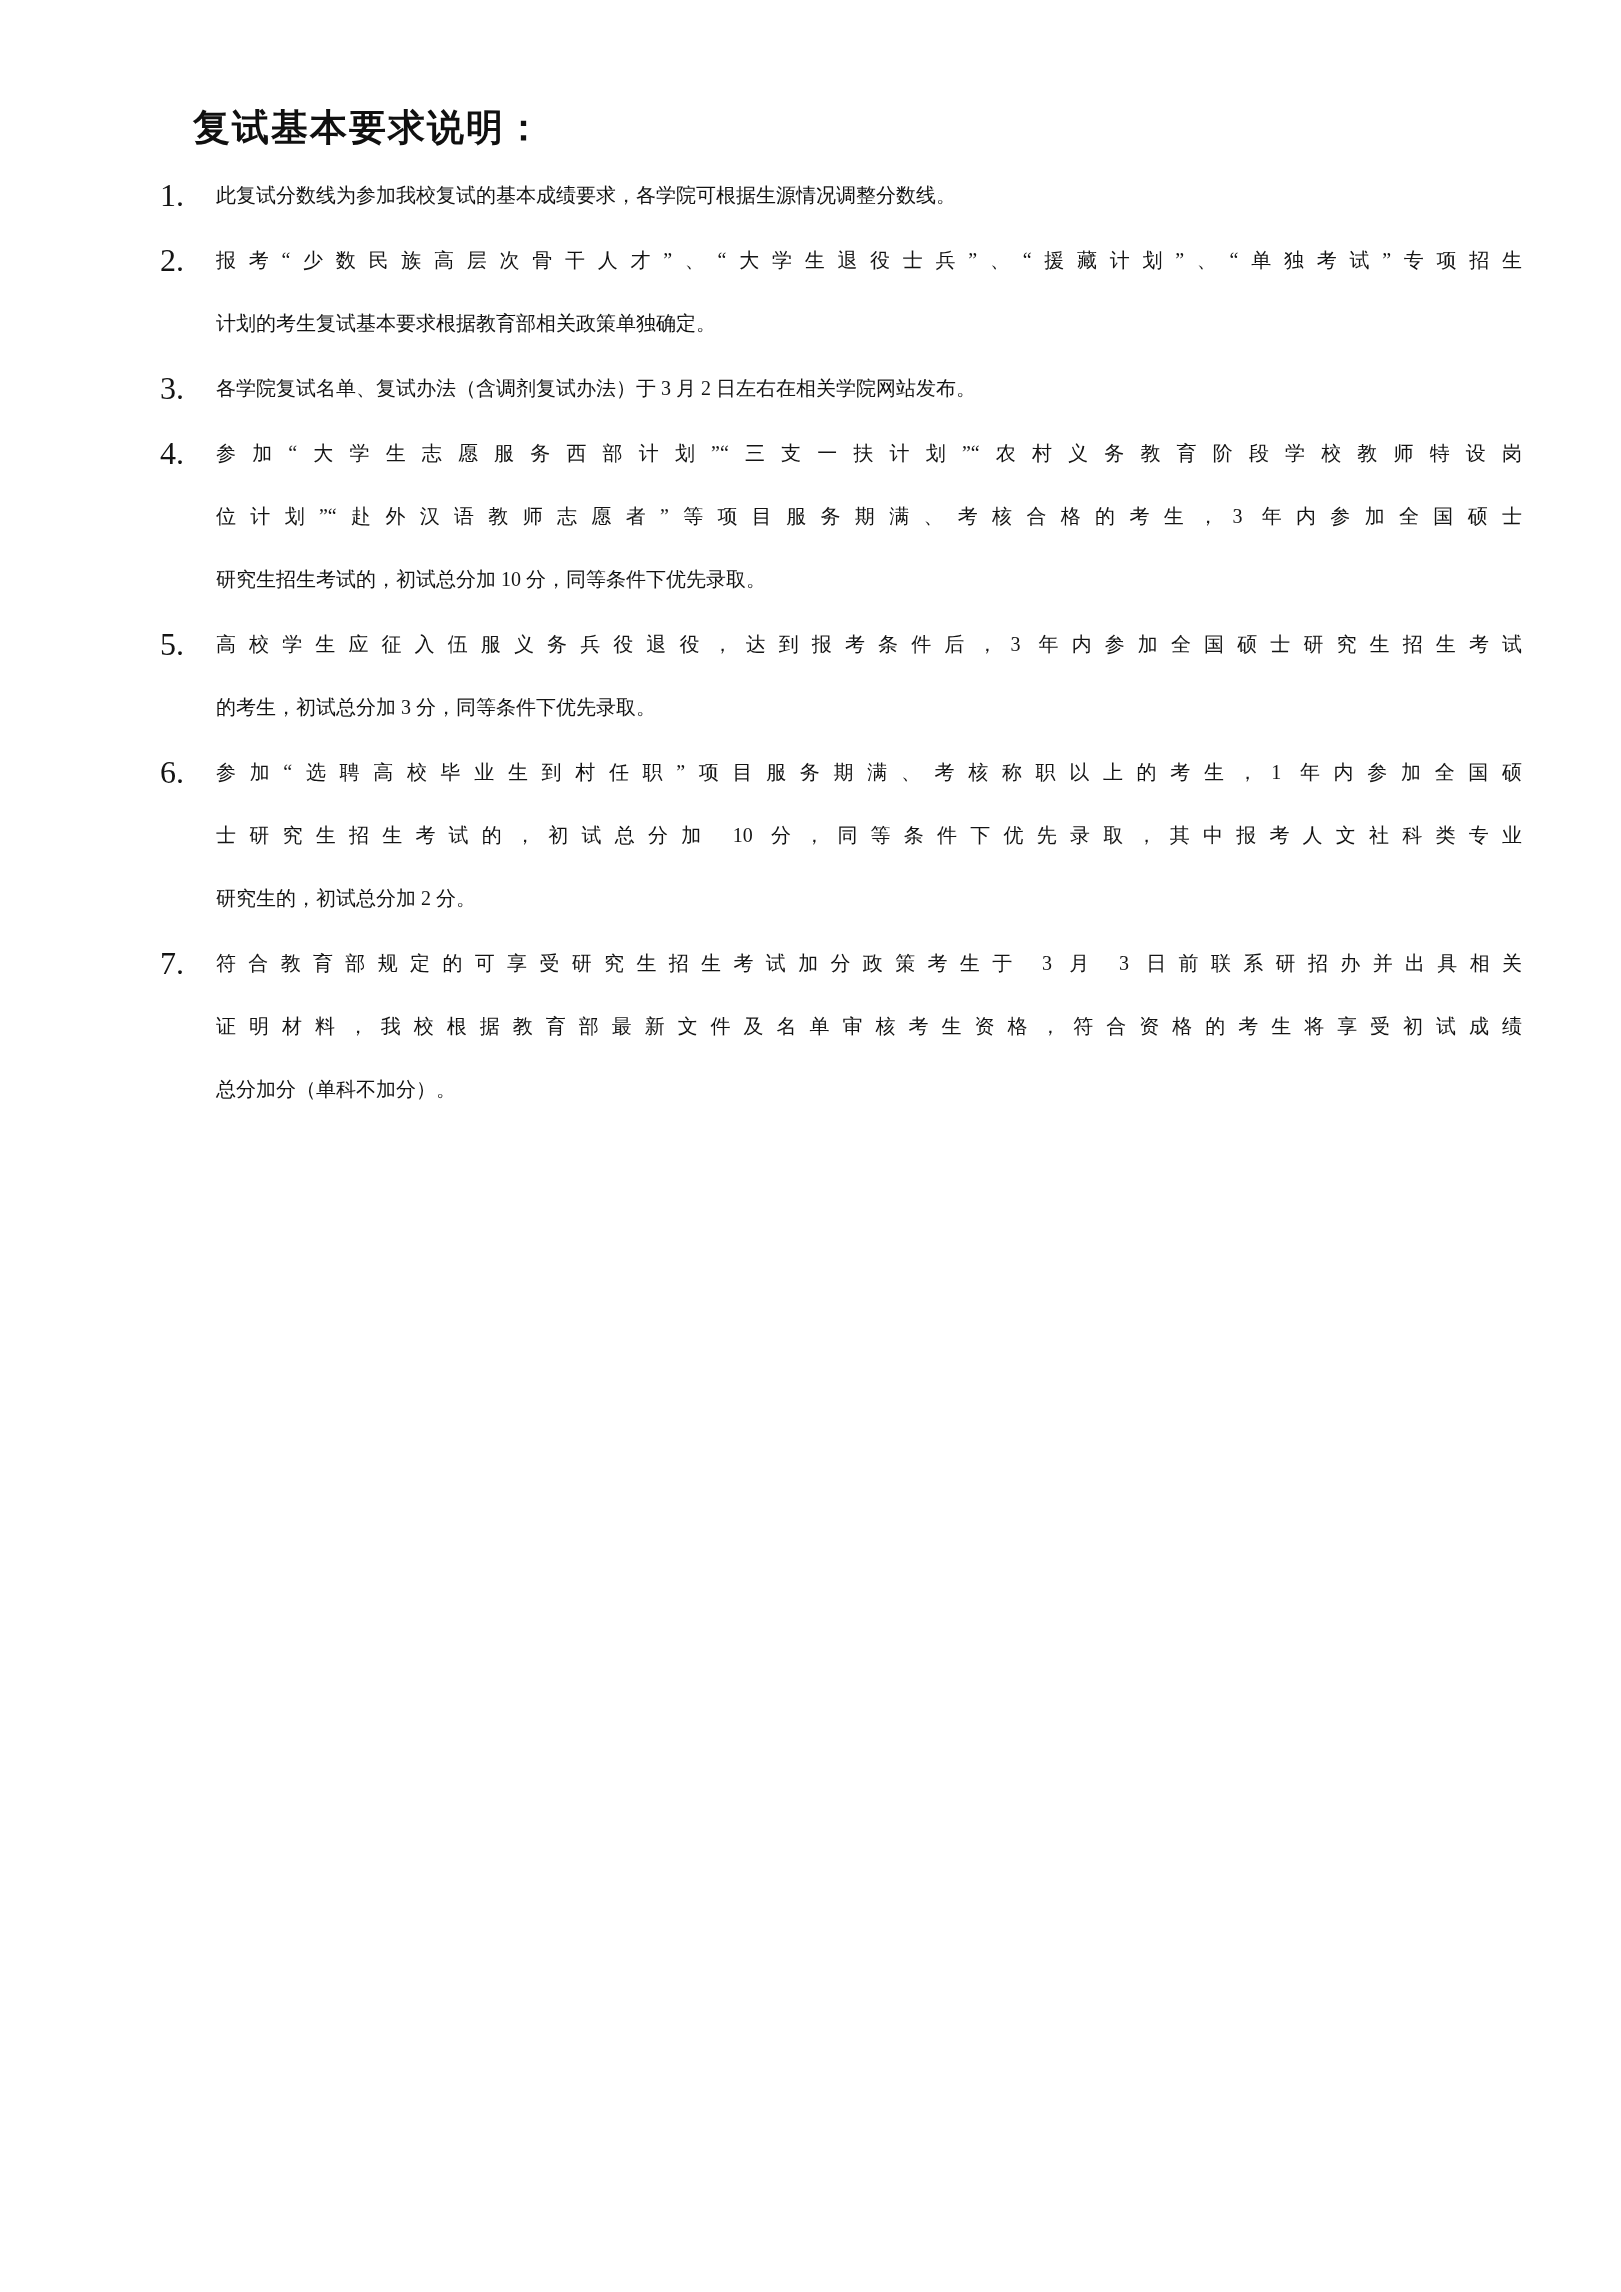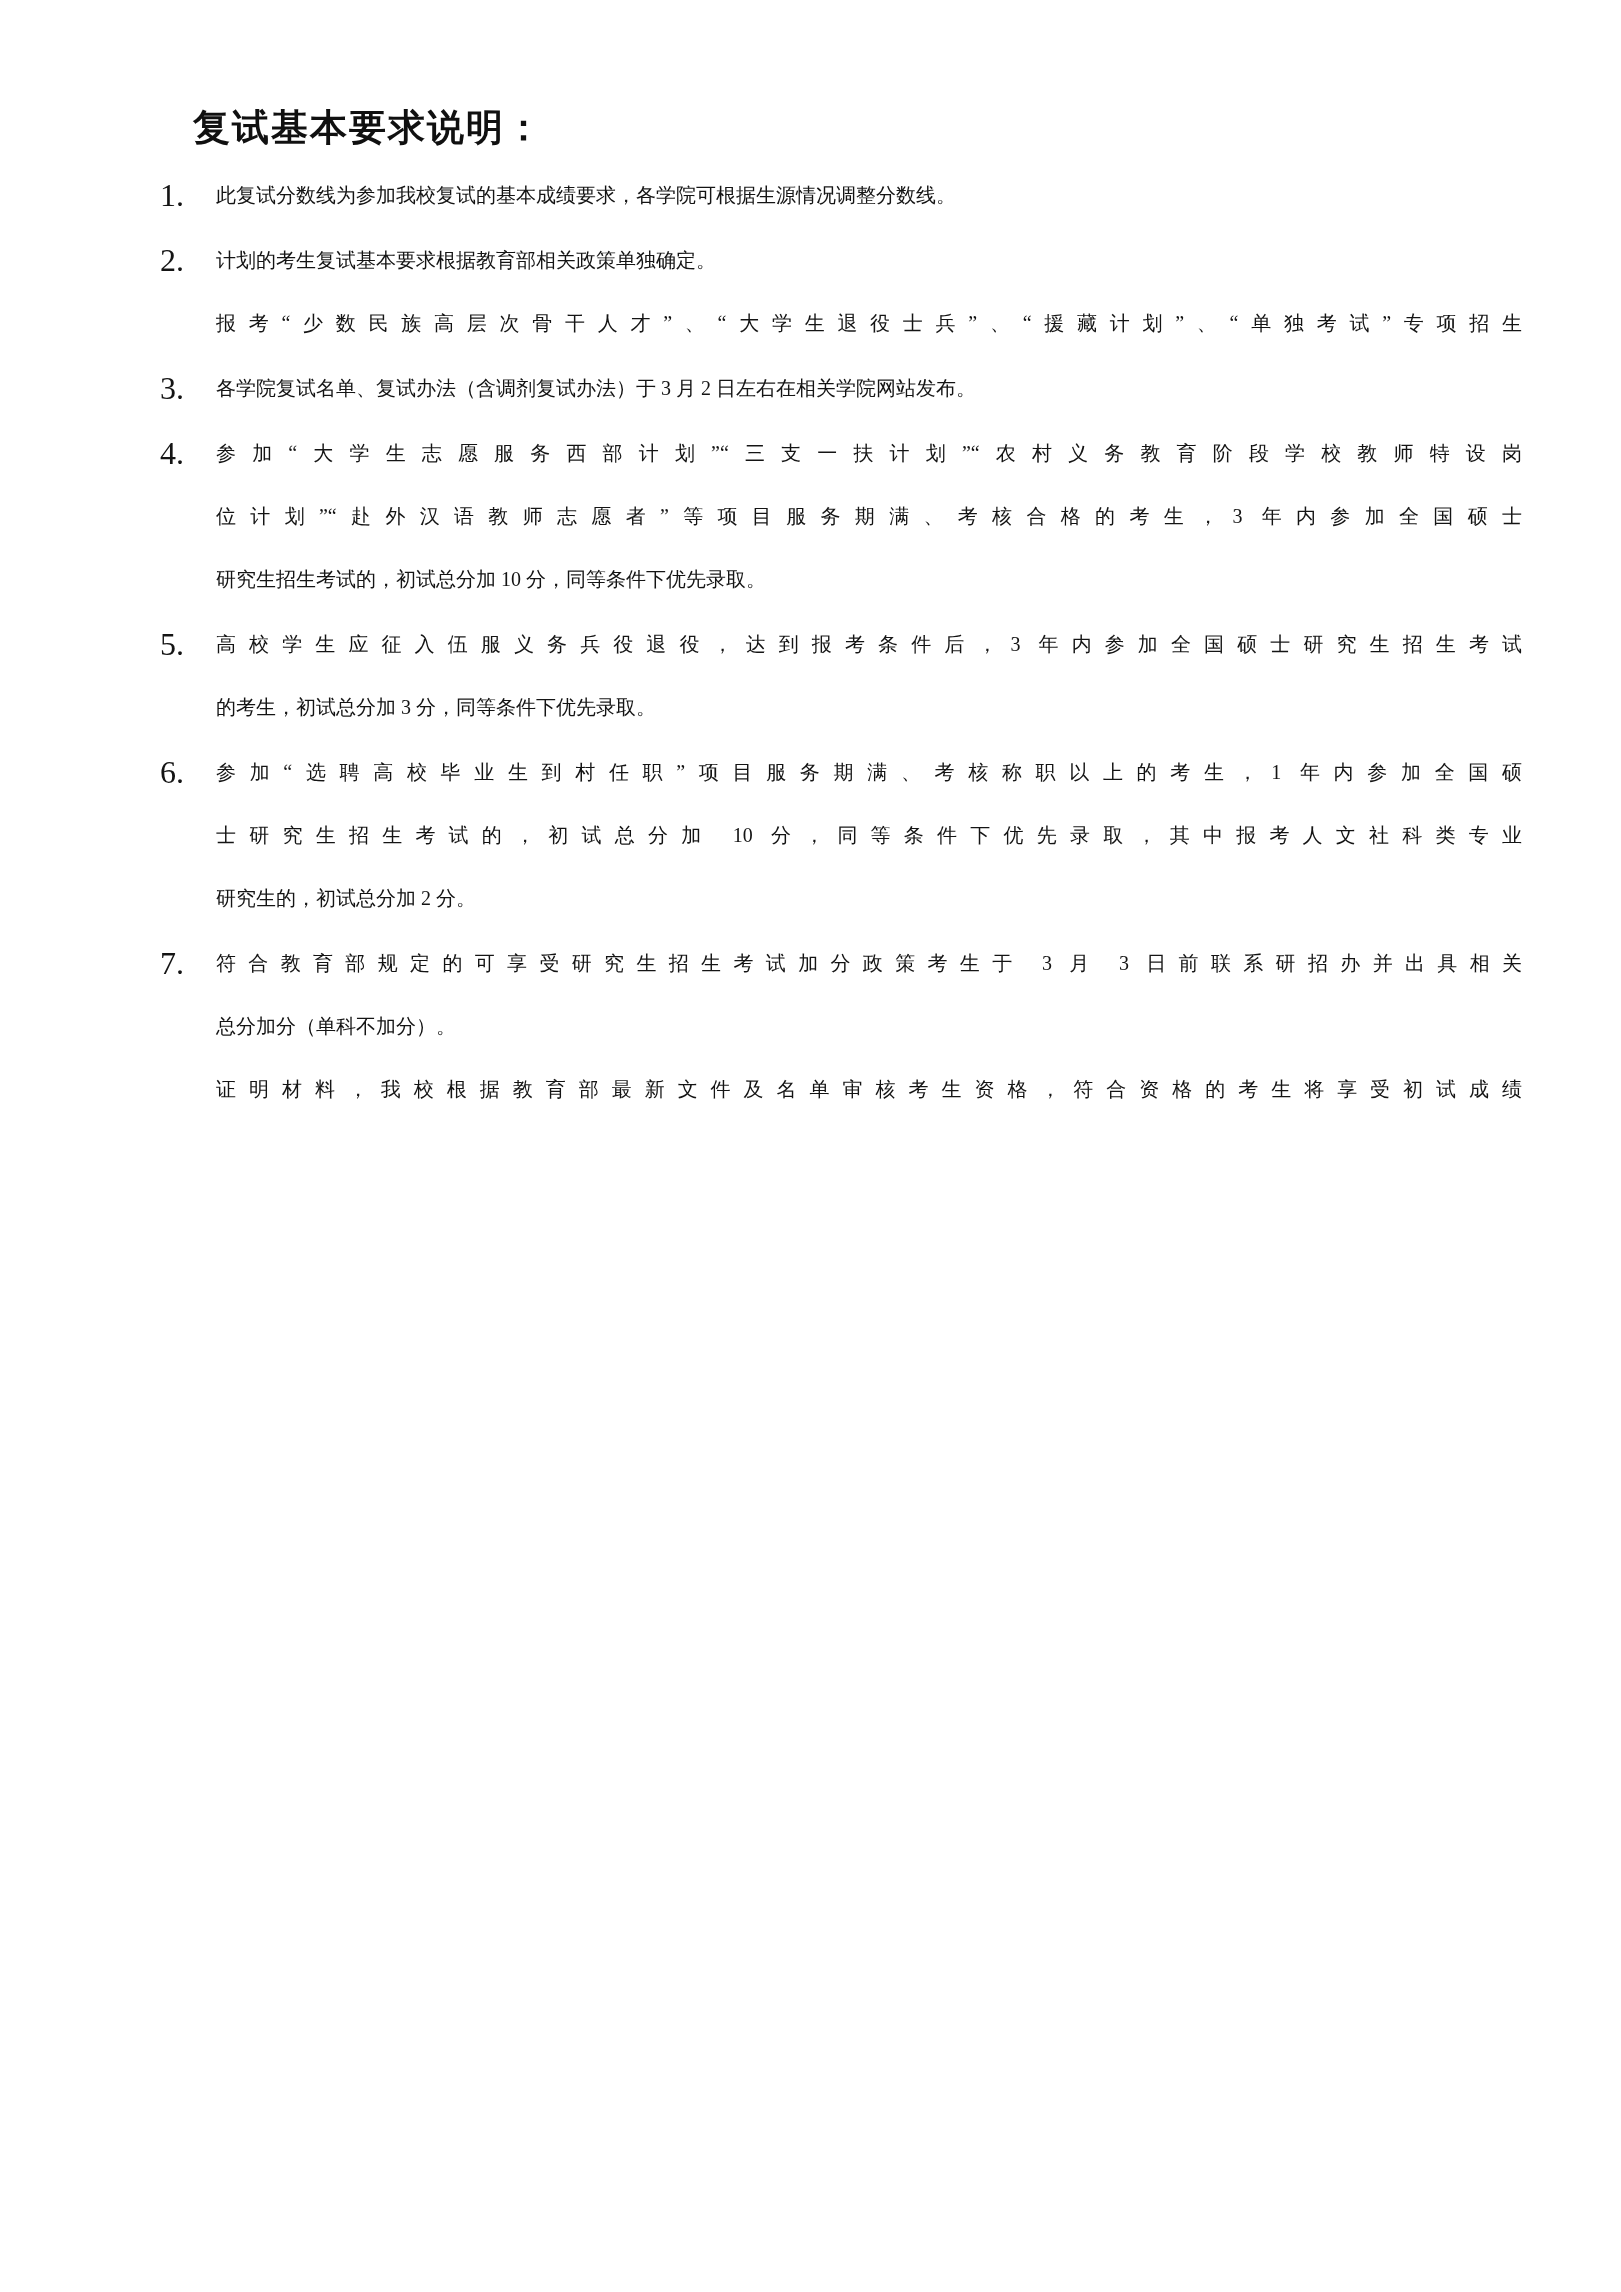--- a/index.html
+++ b/index.html
@@ -76,22 +76,22 @@
   <ol class="notes">
       <li class="item">
         <span class="num">1.</span>
         <div class="lines">
           <div class="line last">此复试分数线为参加我校复试的基本成绩要求，各学院可根据生源情况调整分数线。</div>
         </div>
       </li>
       <li class="item">
         <span class="num">2.</span>
         <div class="lines">
+          <div class="line fill">报考“少数民族高层次骨干人才”、“大学生退役士兵”、“援藏计划”、“单独考试”专项招生</div>
           <div class="line last">计划的考生复试基本要求根据教育部相关政策单独确定。</div>
-          <div class="line fill">报考“少数民族高层次骨干人才”、“大学生退役士兵”、“援藏计划”、“单独考试”专项招生</div>
         </div>
       </li>
       <li class="item">
         <span class="num">3.</span>
         <div class="lines">
           <div class="line last">各学院复试名单、复试办法（含调剂复试办法）于 3 月 2 日左右在相关学院网站发布。</div>
         </div>
       </li>
       <li class="item">
         <span class="num">4.</span>
@@ -113,19 +113,19 @@
         <div class="lines">
           <div class="line fill">参加“选聘高校毕业生到村任职”项目服务期满、考核称职以上的考生，1 年内参加全国硕</div>
           <div class="line fill">士研究生招生考试的，初试总分加 10 分，同等条件下优先录取，其中报考人文社科类专业</div>
           <div class="line last">研究生的，初试总分加 2 分。</div>
         </div>
       </li>
       <li class="item">
         <span class="num">7.</span>
         <div class="lines">
           <div class="line fill">符合教育部规定的可享受研究生招生考试加分政策考生于 3 月 3 日前联系研招办并出具相关</div>
+          <div class="line fill">证明材料，我校根据教育部最新文件及名单审核考生资格，符合资格的考生将享受初试成绩</div>
           <div class="line last">总分加分（单科不加分）。</div>
-          <div class="line fill">证明材料，我校根据教育部最新文件及名单审核考生资格，符合资格的考生将享受初试成绩</div>
         </div>
       </li>
     </ol>
 </div>
 
 
 </body></html>

